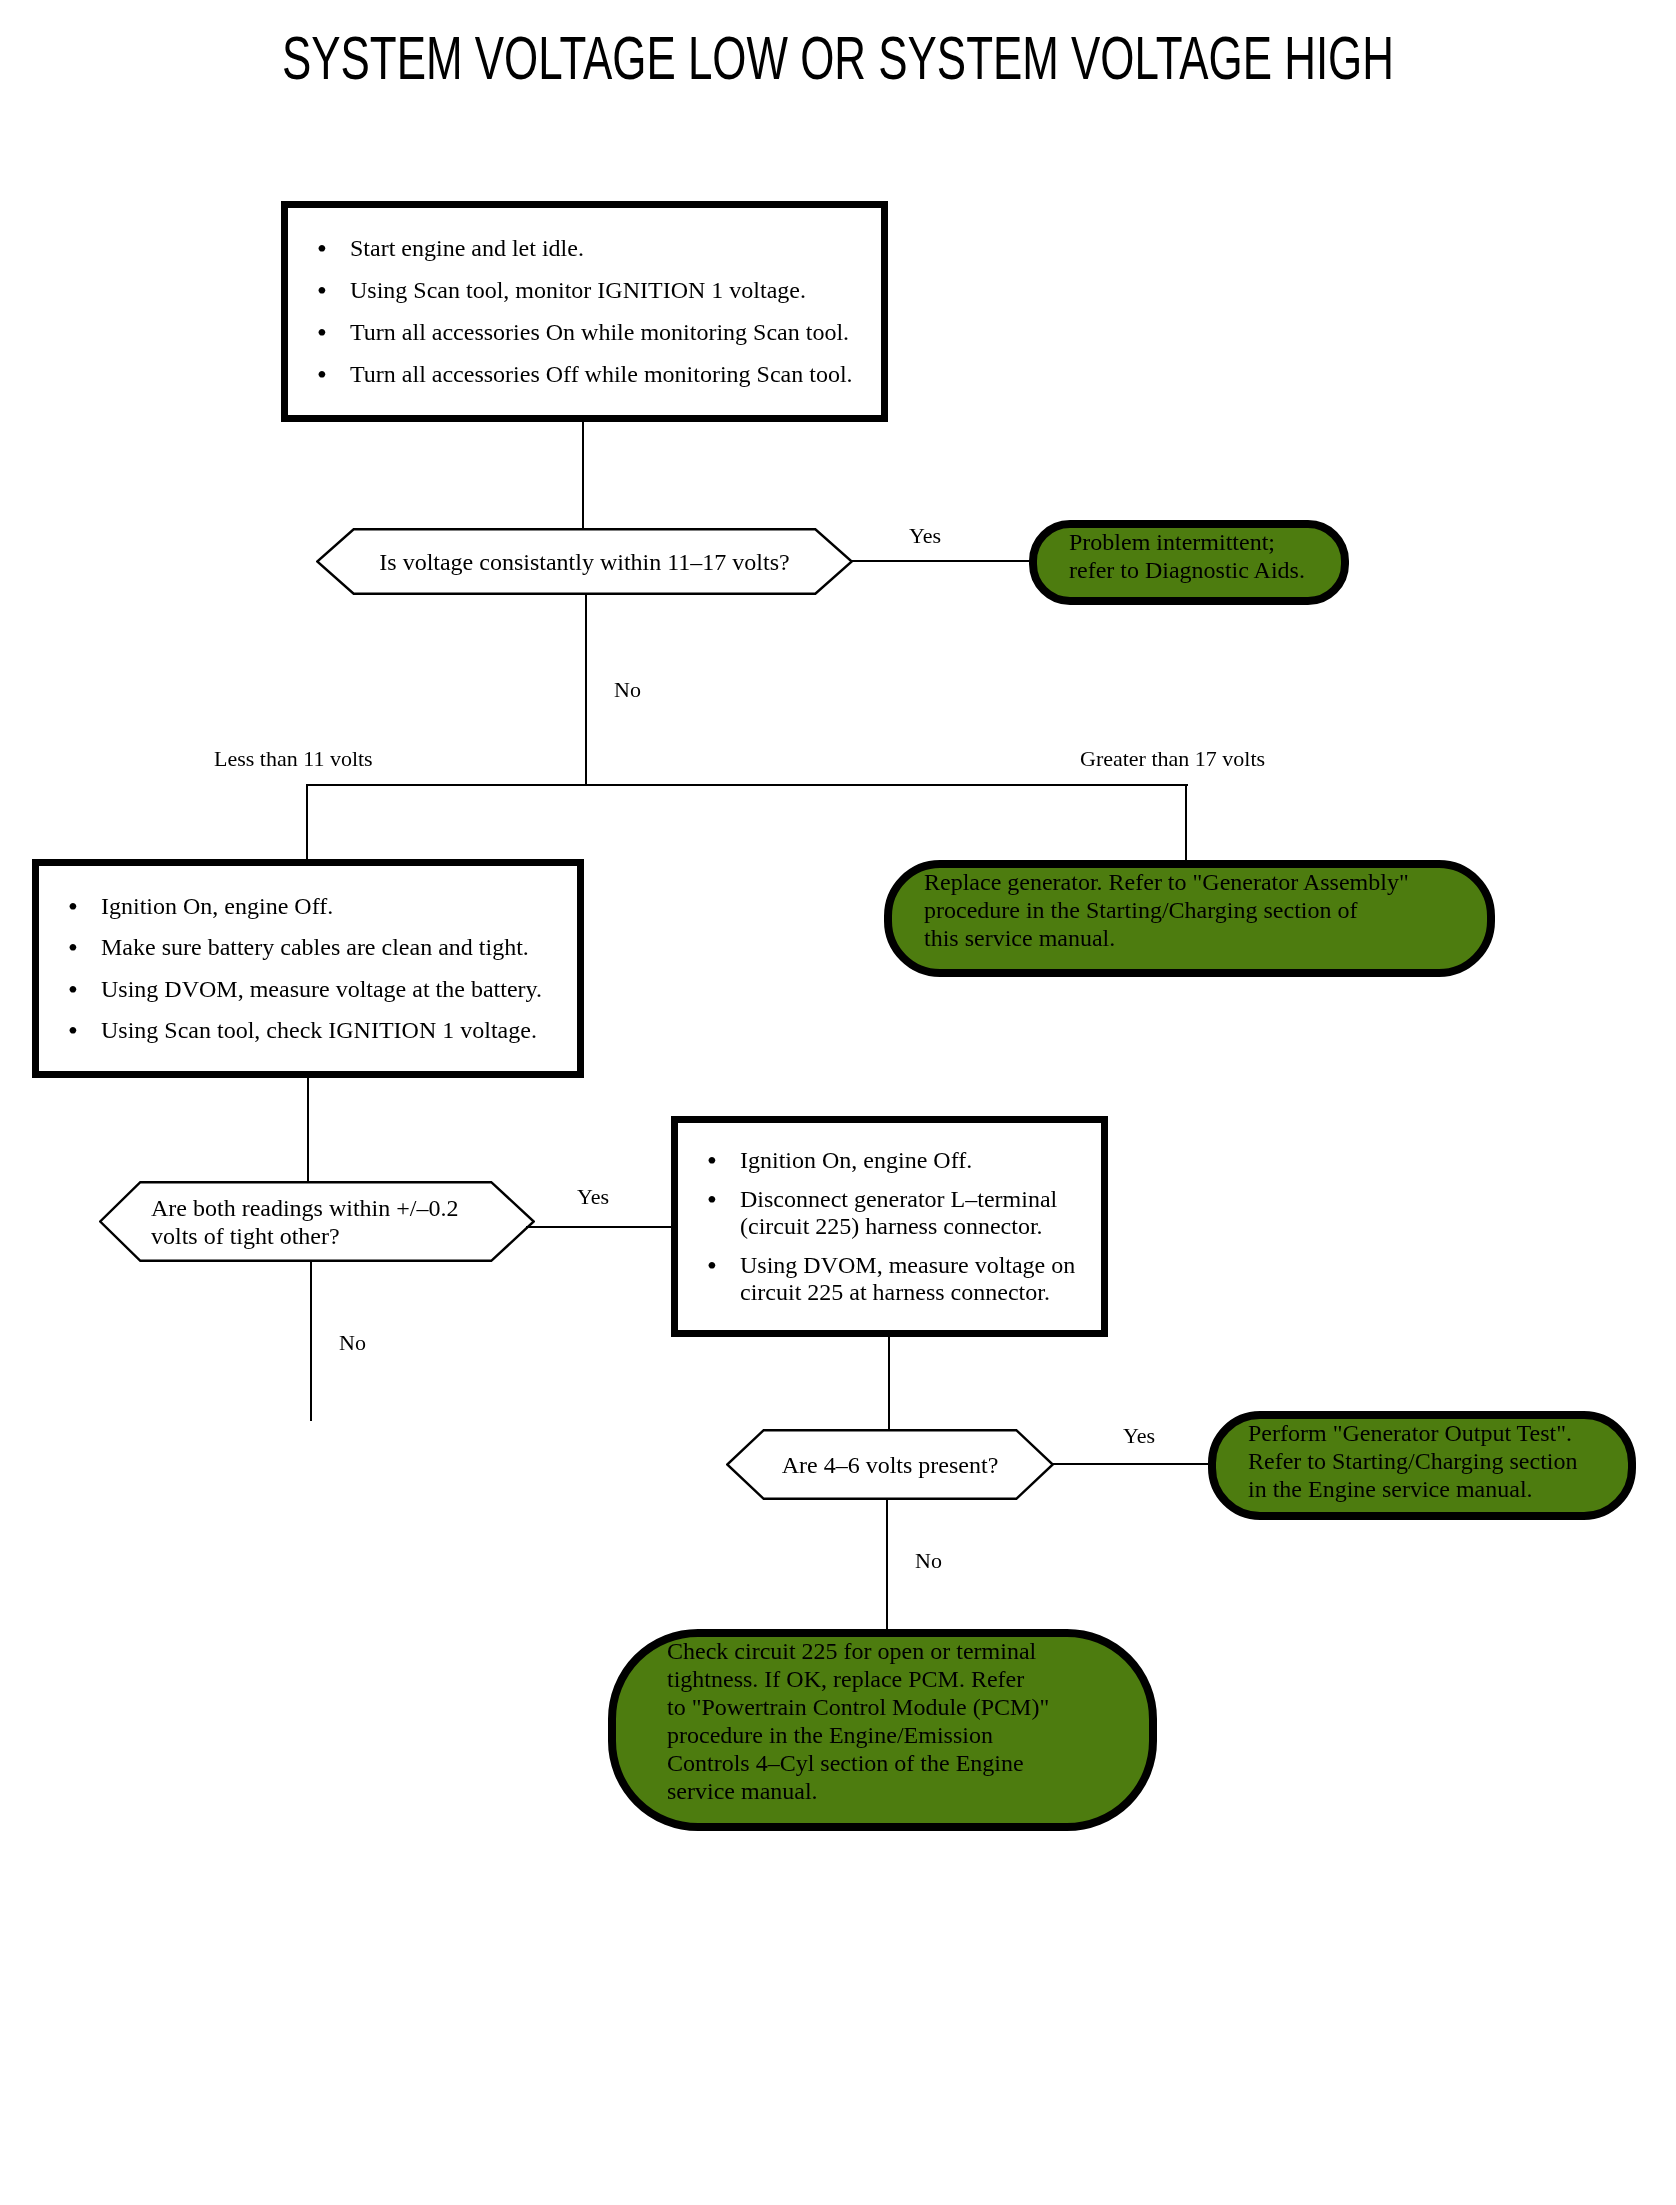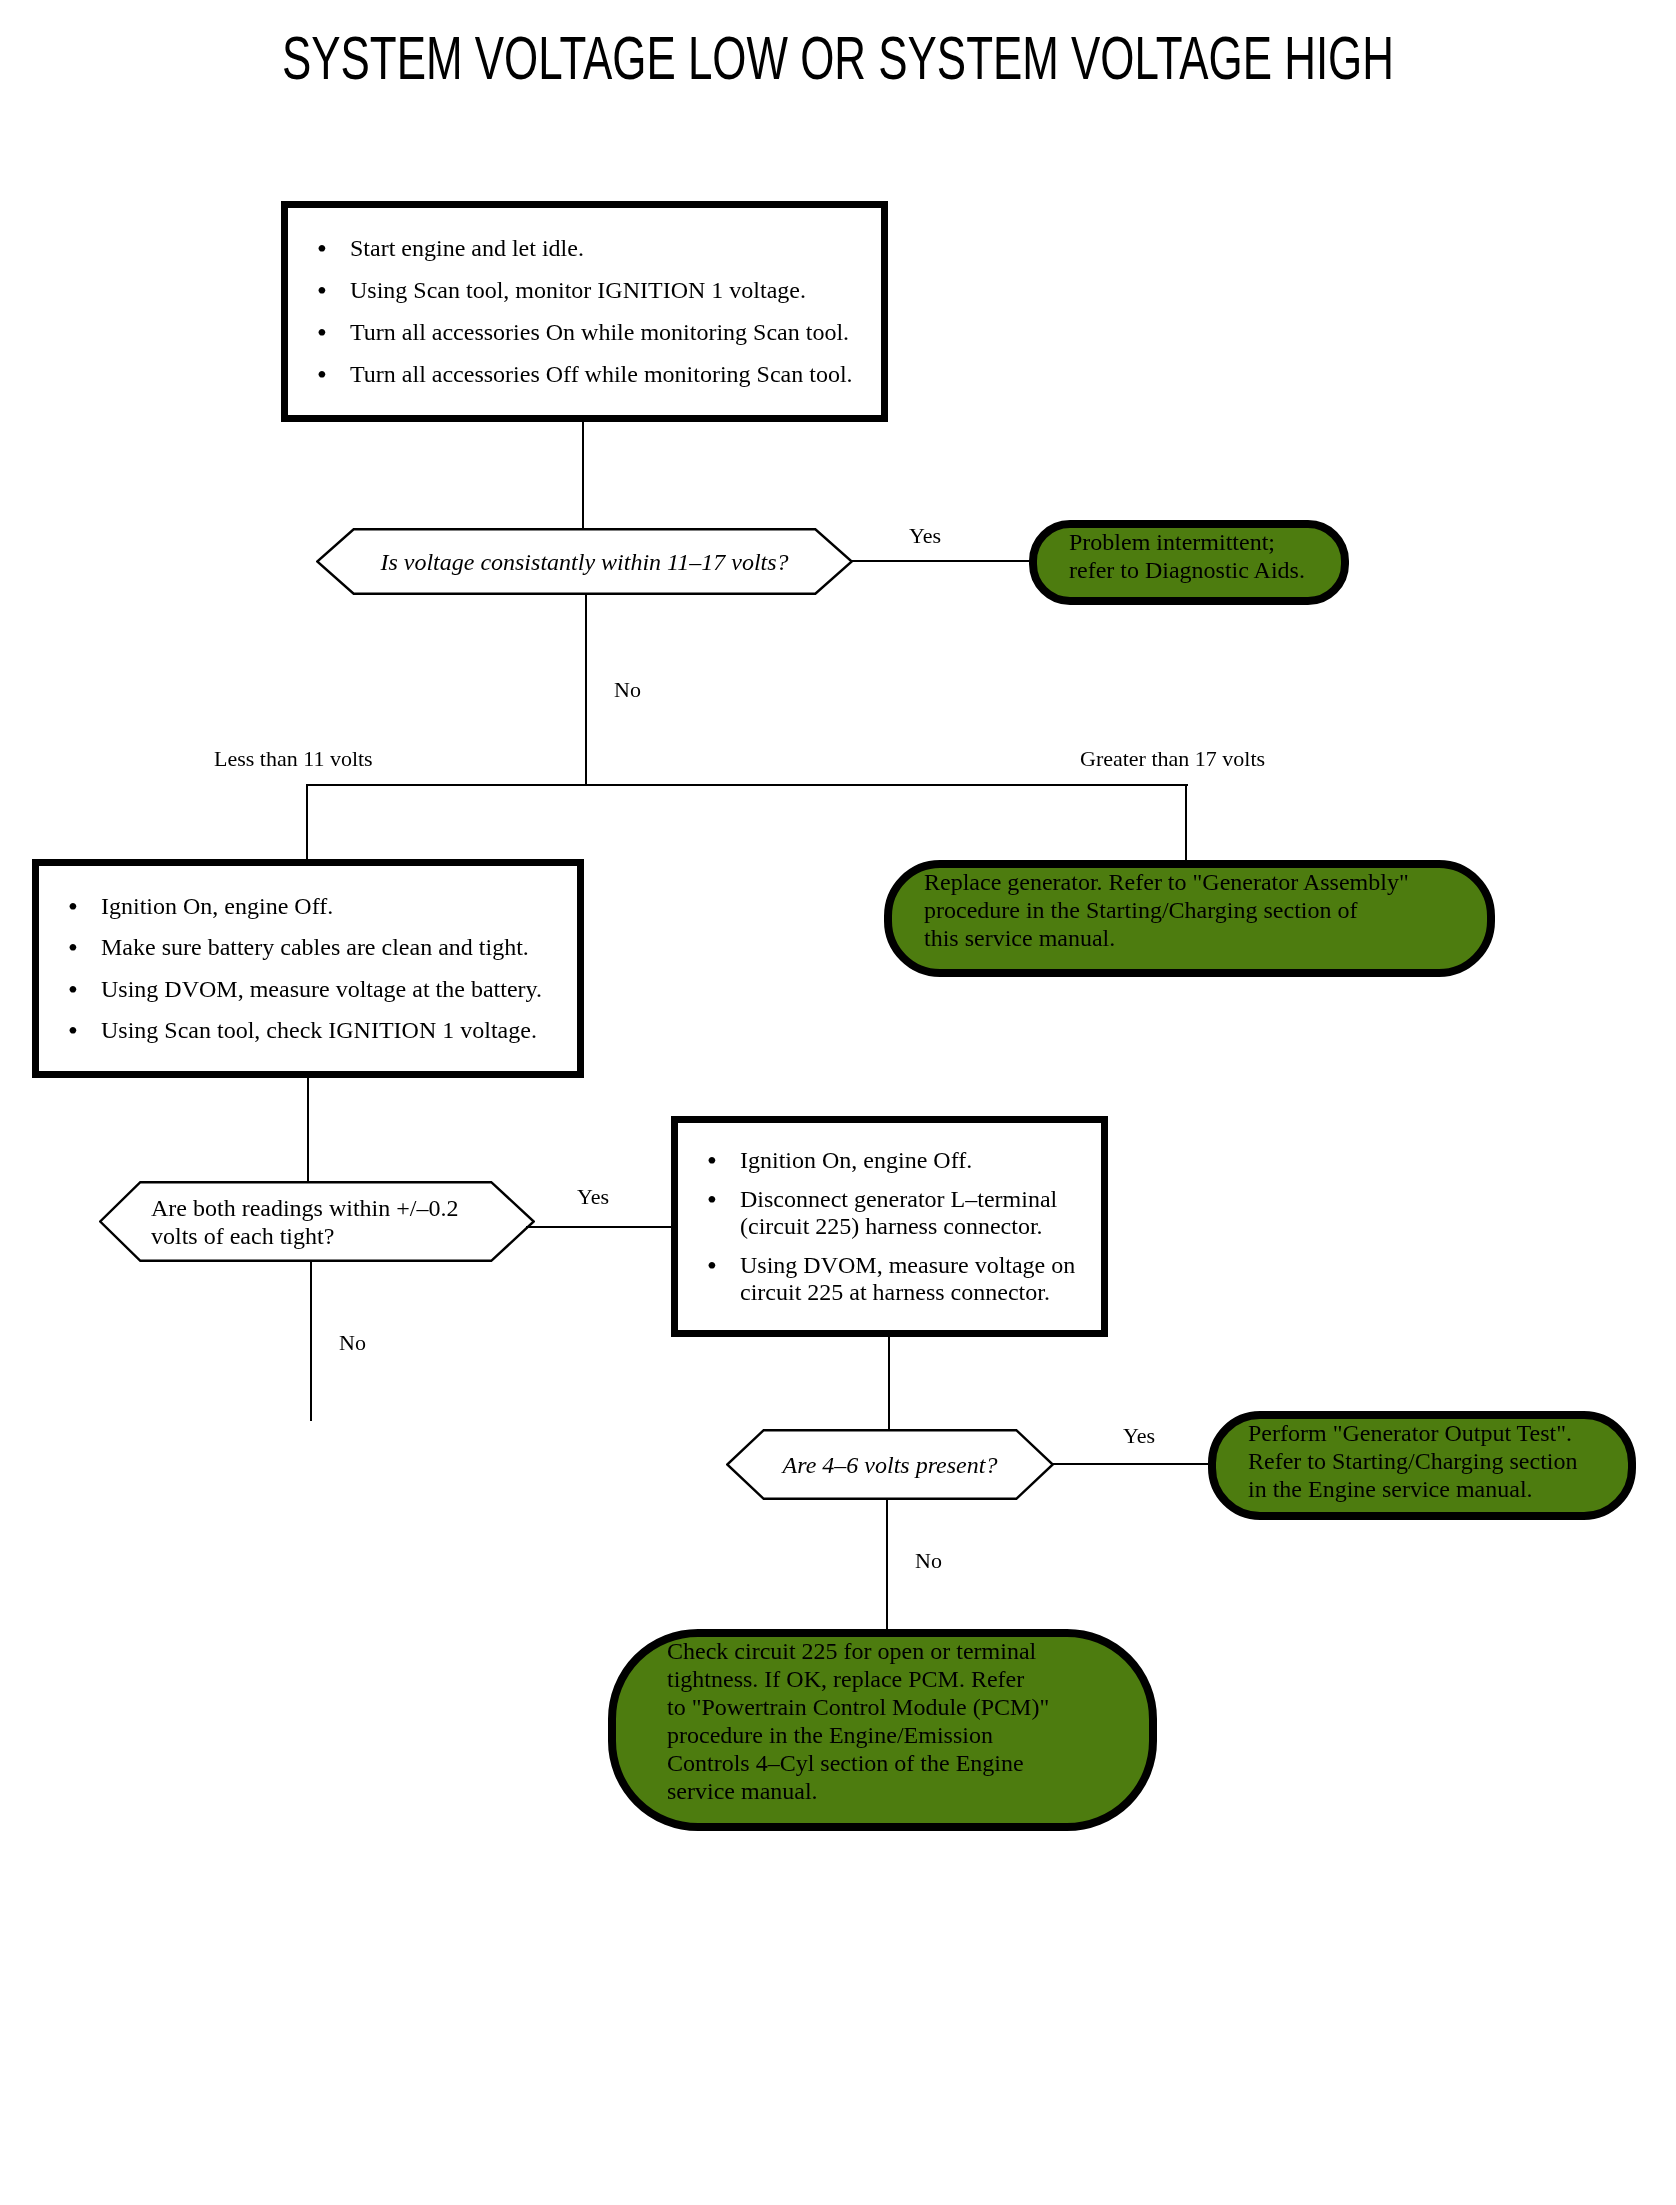--- a/index.html
+++ b/index.html
@@ -32,21 +32,21 @@
   }
   .tline{font-size:24px;line-height:28px;white-space:nowrap;}
   
   .hex{position:absolute;}
   .hex svg{position:absolute;left:0;top:0;width:100%;height:100%;display:block;}
   .hex-label{
     position:absolute;left:0;top:0;right:0;bottom:0;
     display:flex;flex-direction:column;justify-content:center;
     font-size:24px;line-height:28px;
   }
-  .hex-center{align-items:center;text-align:right;font-style:italic;}
+  .hex-center{align-items:center;text-align:right;}
   .hex-left{padding-left:52px;align-items:flex-start;}
   .hline{white-space:nowrap;}
   
   .line{position:absolute;background:#000;}
   .lbl{position:absolute;font-size:22px;line-height:28px;white-space:nowrap;}
 </style>
 </head>
 <body>
 
 <div class="canvas">
@@ -143,21 +143,21 @@
   </div>
 
   <div class="line" style="left:307px;top:1076px;width:2.4px;height:111px;"></div>
 
   <div class="hex" style="left:99px;top:1181px;width:436px;height:81px;">
     <svg viewBox="0 0 718 134" preserveAspectRatio="none">
       <polygon points="68,2 646,2 716,67 646,132 68,132 2,67" fill="#ffffff" stroke="#000000" stroke-width="4"></polygon>
     </svg>
     <div class="hex-label hex-left">
       <div class="hline">Are both readings within +/–0.2</div>
-      <div class="hline">volts of each tight?</div>
+      <div class="hline">volts of tight other?</div>
     </div>
   </div>
 
   <div class="lbl" style="left:577px;top:1183px;">Yes</div>
   <div class="line" style="left:526px;top:1226px;width:146px;height:2.4px;"></div>
 
   <div class="pbox" style="left:671px;top:1116px;width:437px;height:221px;">
     <div class="bullet">
       <span class="dot">•</span>
       <div class="btxt">

